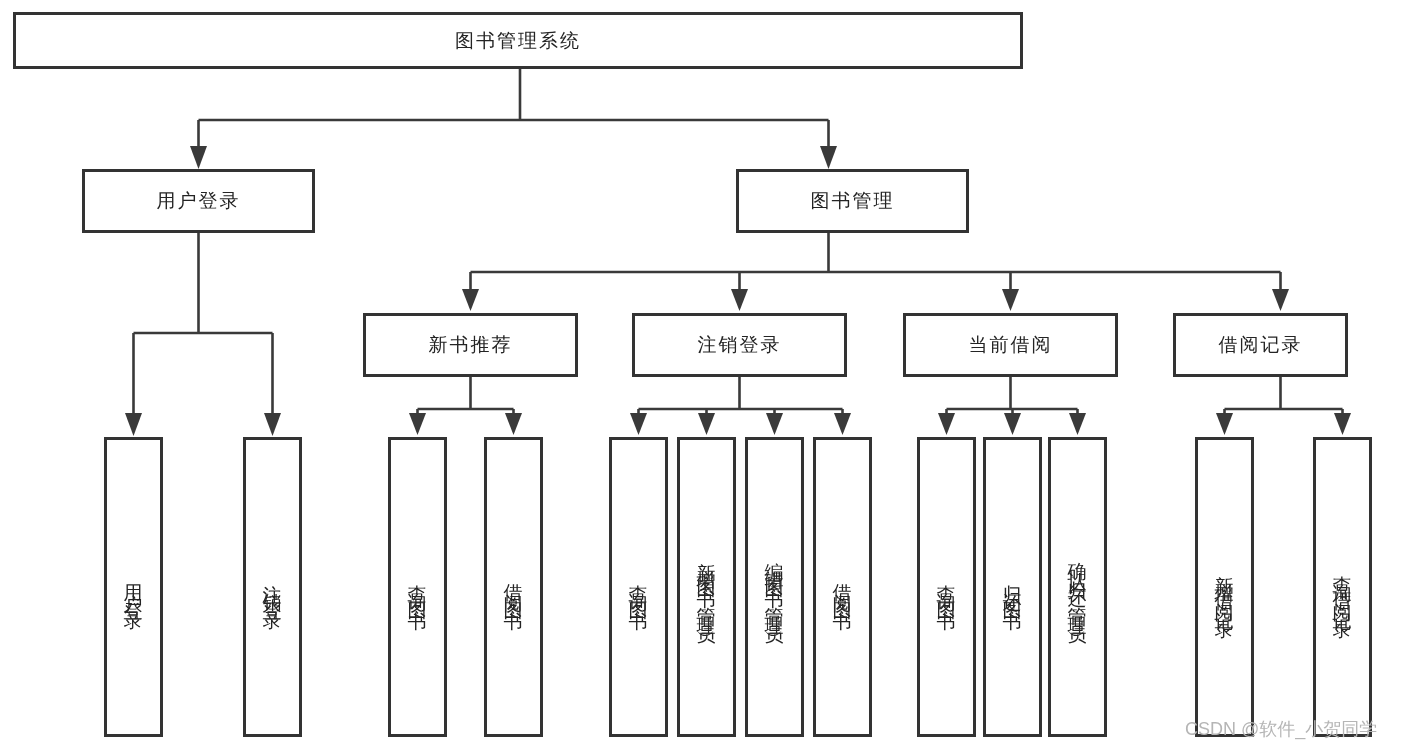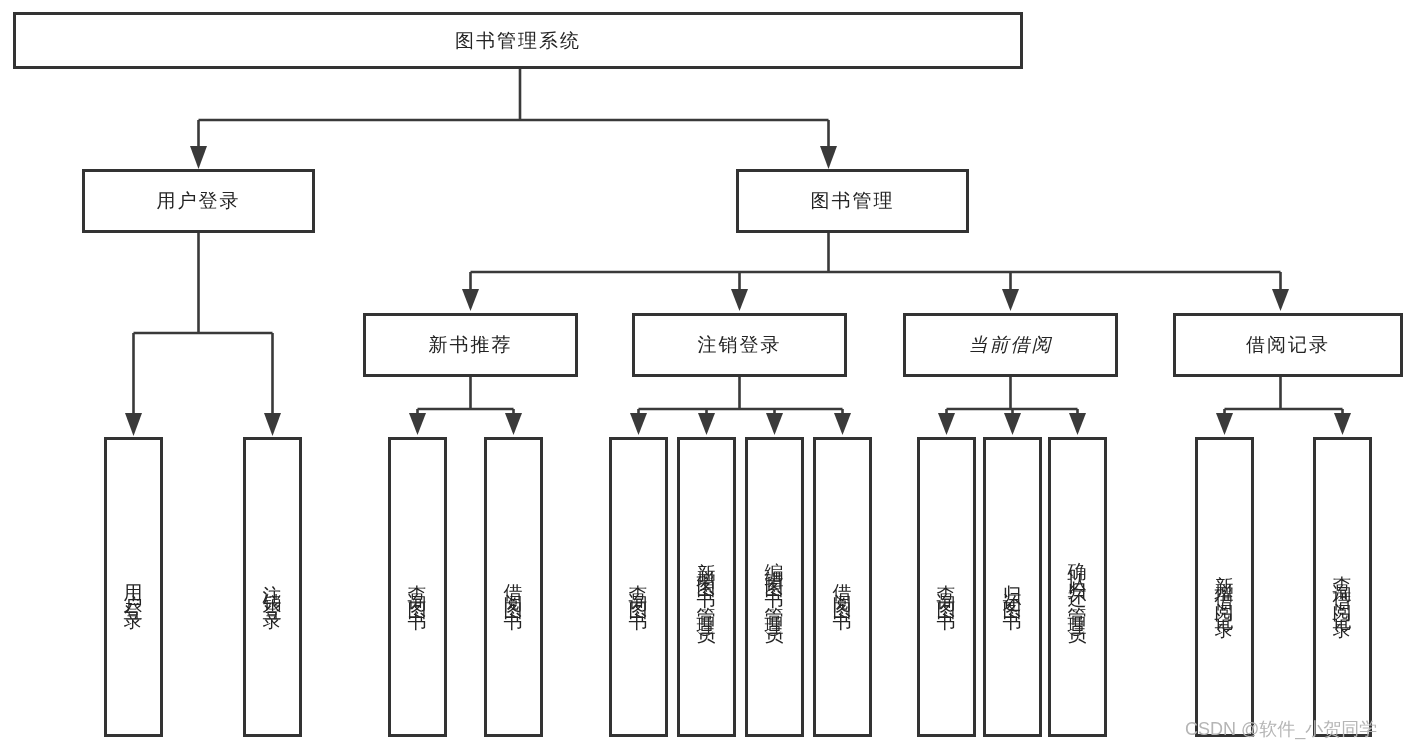--- a/index.html
+++ b/index.html
@@ -49,22 +49,22 @@
     letter-spacing:2px;
     white-space:nowrap;
     color:var(--text);
   }
   .root{left:13px;top:12px;width:1010px;height:57px;}
   .branch{height:64px;}
   .l1-0{left:82px;top:169px;width:233px;}
   .l1-1{left:736px;top:169px;width:233px;}
   .l2-0{left:363px;top:313px;width:215px;align-items:center;}
   .l2-1{left:632px;top:313px;width:215px;}
-  .l2-2{left:903px;top:313px;width:215px;font-style:italic;}
-  .l2-3{left:1173px;top:313px;width:230px;}
+  .l2-2{left:903px;top:313px;width:215px;}
+  .l2-3{left:1173px;top:313px;width:175px;}
   .leaf{top:437px;width:59px;height:300px;}
   .vlabel{
     writing-mode:vertical-rl;
     text-orientation:mixed;
     font-size:19px;
     letter-spacing:9px;
     line-height:1;
     color:var(--text);
     white-space:nowrap;
   }

